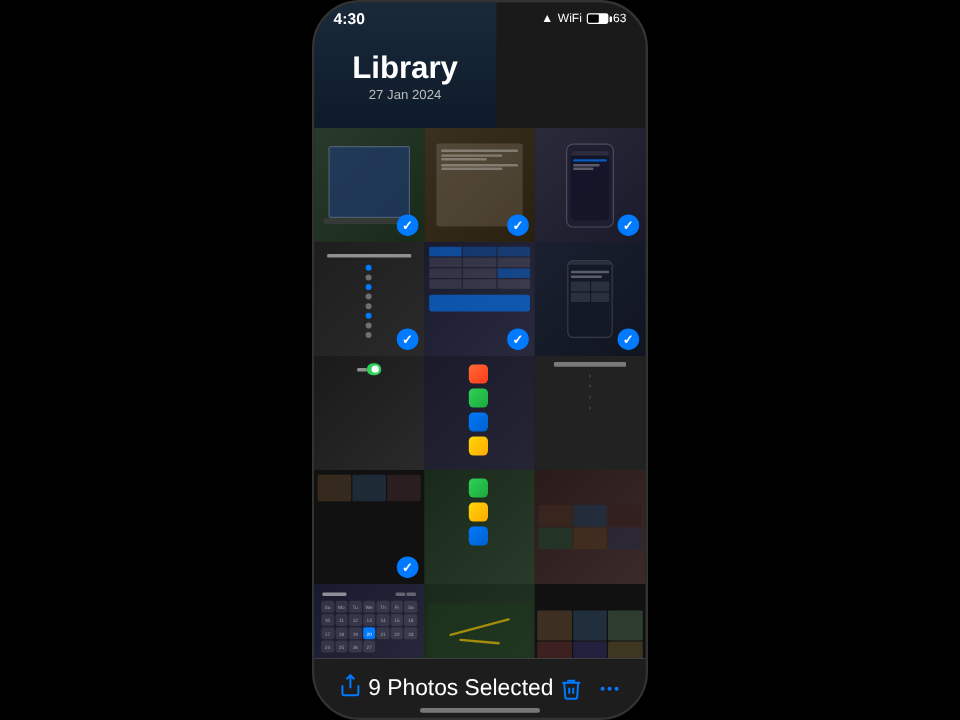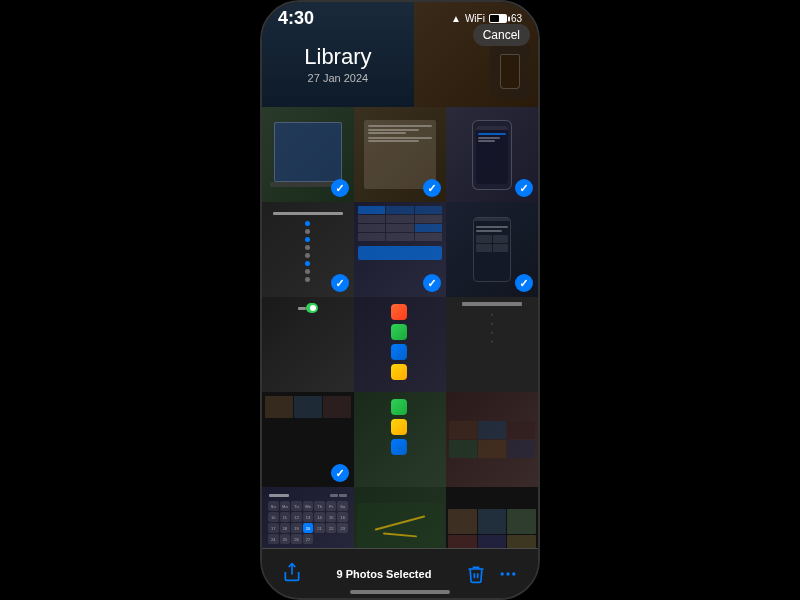--- a/index.html
+++ b/index.html
@@ -35,21 +35,21 @@
       background: transparent;
       position: absolute;
       top: 0;
       left: 0;
       right: 0;
       z-index: 100;
     }
 
     .status-time {
       color: #fff;
-      font-size: 18px;
+      font-size: 13px;
       font-weight: 600;
     }
 
     .status-icons {
       display: flex;
       align-items: center;
       gap: 4px;
     }
 
     .status-icons span {
@@ -273,22 +273,22 @@
     .bottom-action {
       display: flex;
       flex-direction: column;
       align-items: center;
       gap: 2px;
       cursor: pointer;
     }
 
     .selected-count {
       color: #fff;
-      font-size: 11px;
-      font-weight: 700;
+      font-size: 19px;
+      font-weight: 400;
     }
 
     
     .home-indicator {
       position: absolute;
       bottom: 4px;
       left: 50%;
       transform: translateX(-50%);
       width: 100px;
       height: 4px;
@@ -418,32 +418,25 @@
     </div>
   </div>
 
   <div class="grid-container">
     <div class="grid-content">
 
       <div class="thumb-row" style="height:105px;">
 
         <div class="thumb-cell tall" style="flex:0 0 55%; height:105px; background: linear-gradient(180deg, #1a2a3a 0%, #0d1a2a 100%); position:relative;">
           <div style="position:absolute; top:0; left:0; right:0; bottom:0; display:flex; flex-direction:column; justify-content:center; align-items:center; padding-top:18px;">
-            <div style="color:#fff; font-size:22px; font-weight:400;">Library</div>
+            <div style="color:#fff; font-size:26px; font-weight:700;">Library</div>
             <div style="color:#bbb; font-size:11px; margin-top:2px;">27 Jan 2024</div>
           </div>
         </div>
 
-        <div class="thumb-cell" style="flex:0 0 45%; height:105px; background: linear-gradient(135deg, #3a2a1a 0%, #2a1a0a 100%); position:relative;">
-          <div style="position:absolute; bottom:8px; right:8px; width:40px; height:55px; background: rgba(40,30,20,0.8); border-radius:4px; display:flex; align-items:center; justify-content:center;">
-            <div style="width:20px; height:35px; border-radius:2px 2px 4px 4px; background: #2a1a0a; border: 1px solid rgba(255,255,255,0.2);"></div>
-          </div>
-
-          <button class="cancel-btn">Cancel</button>
-        </div>
       </div>
 
       <div class="thumb-row">
 
         <div class="thumb-cell bg-laptop">
           <div class="thumb-content">
             <div class="laptop-screen"></div>
             <div class="laptop-base"></div>
           </div>
           <div class="check-mark"></div>

